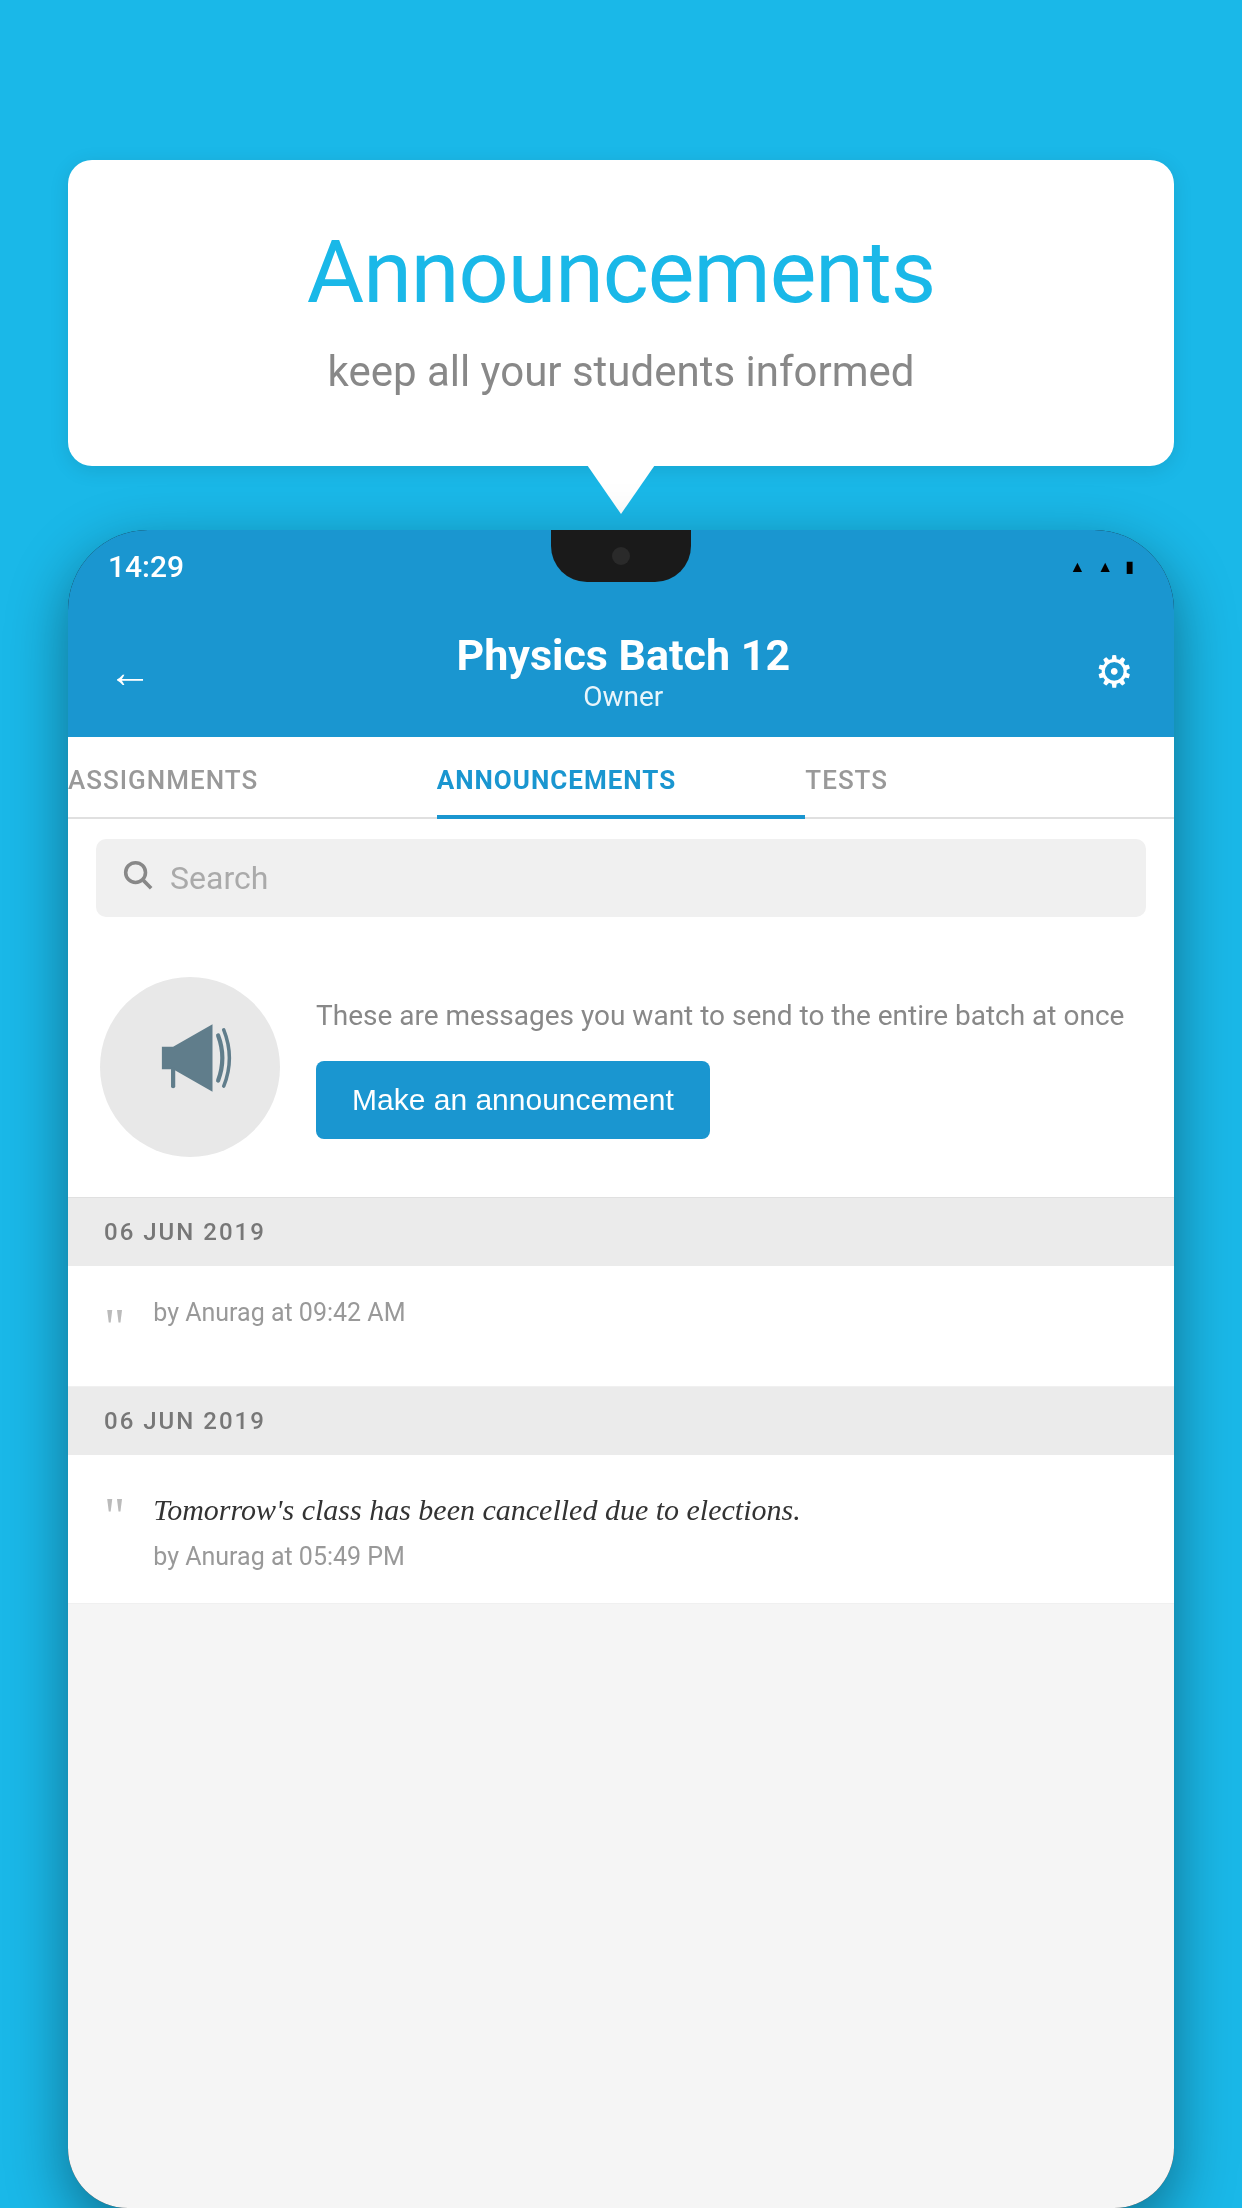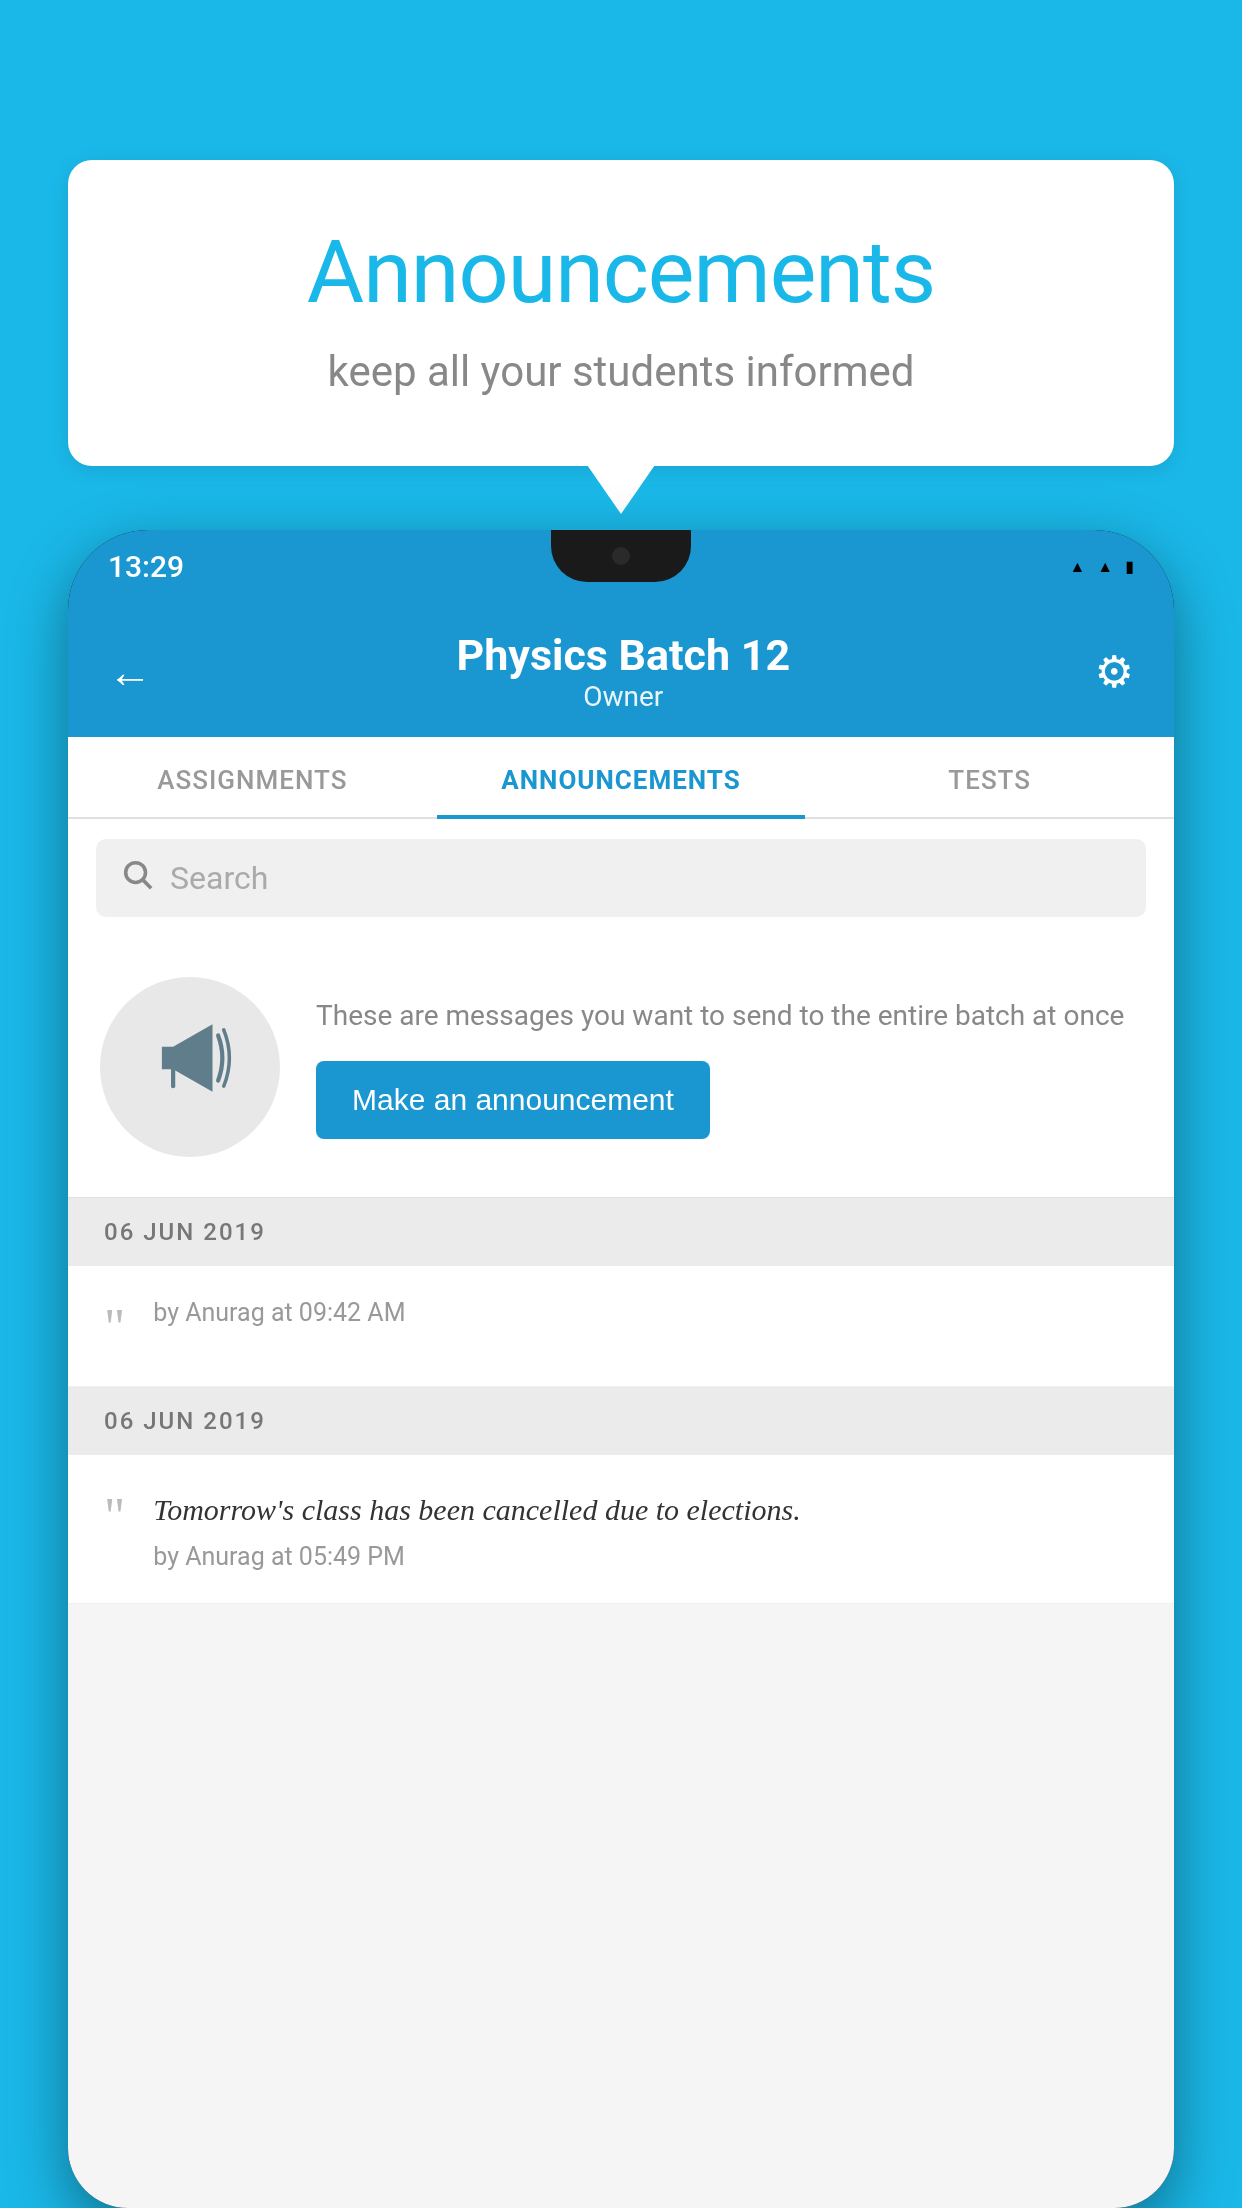--- a/index.html
+++ b/index.html
@@ -153,21 +153,21 @@
 
     
     .tabs {
       background: white;
       display: flex;
       border-bottom: 2px solid #e0e0e0;
     }
 
     .tab {
       flex: 1;
-      text-align: center;
+      text-align: left;
       padding: 28px 0 22px;
       font-size: 26px;
       font-weight: 500;
       color: #999;
       cursor: pointer;
       position: relative;
       letter-spacing: 1px;
     }
 
     .tab.active {
@@ -327,21 +327,21 @@
   <div class="speech-bubble">
     <div class="speech-bubble-title">Announcements</div>
     <div class="speech-bubble-subtitle">keep all your students informed</div>
   </div>
 </div>
 
 <div class="phone-frame">
   <div class="phone-inner">
 
     <div class="status-bar">
-      <span class="status-time">13:29</span>
+      <span class="status-time">14:29</span>
       <div class="notch">
         <div class="camera-dot"></div>
       </div>
       <div class="status-icons">
         <span>▲</span>
         <span>▲</span>
         <span>▮</span>
       </div>
     </div>
 

